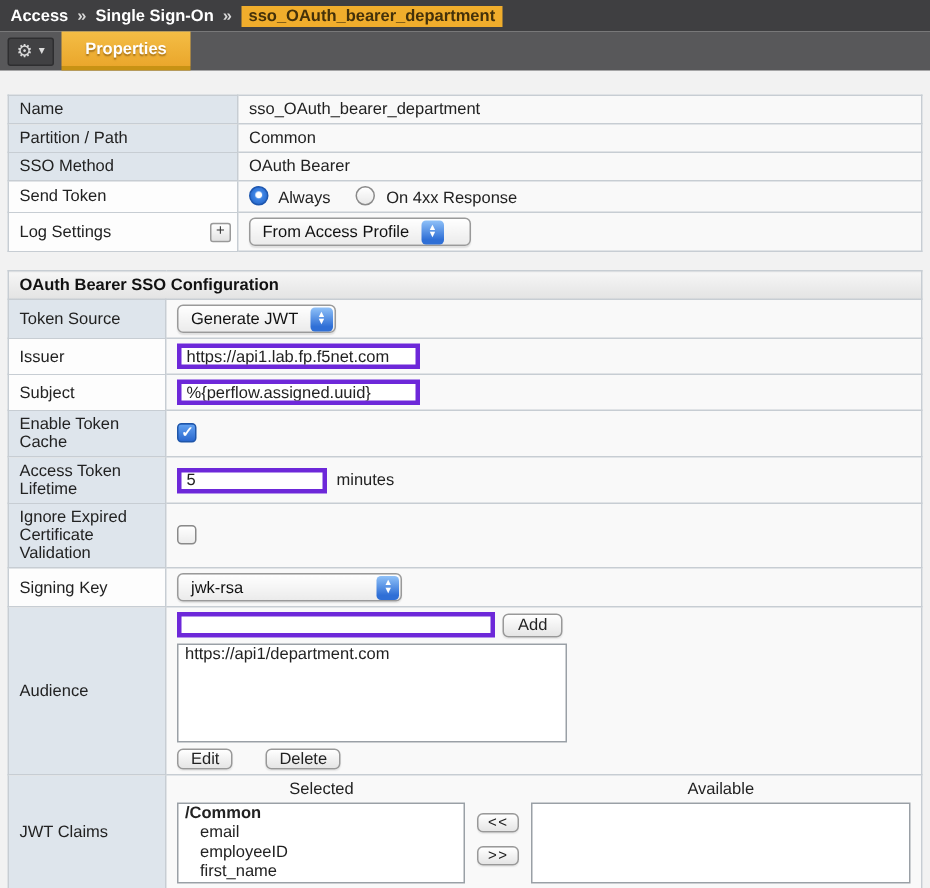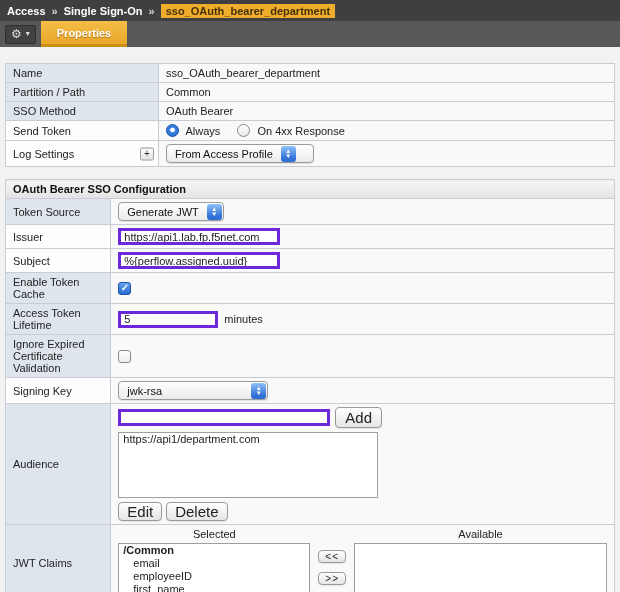--- a/index.html
+++ b/index.html
@@ -66,34 +66,34 @@
   .checkbox:checked { background:linear-gradient(#63a2f1,#2a68cf); border-color:#1f56a9; }
   .checkbox:checked::after { content:"✓"; color:#fff; font-size:10px; font-weight:bold; position:absolute; left:1.5px; top:-1px; }
 
   
   .text-input { height:17px; border:3px solid #6d28d9; background:#fff; font-size:11px; padding:0 3px;
                 font-family:"Liberation Sans", sans-serif; color:#222; }
   .w-issuer { width:162px; }
   .w-life { width:100px; }
   .w-aud { width:212px; }
   .mac-btn { display:inline-block; border:1px solid #999; border-radius:4px; background:linear-gradient(#ffffff,#e5e5e5);
-             font-size:15px; padding:1px 9px; color:#222; font-family:"Liberation Sans", sans-serif; cursor:pointer;
+             font-size:11px; padding:1px 9px; color:#222; font-family:"Liberation Sans", sans-serif; cursor:pointer;
              box-shadow:0 1px 1px rgba(0,0,0,.08); }
   .plus-btn { position:absolute; right:4px; top:50%; transform:translateY(-50%); width:14px; height:13px;
               border:1px solid #999; border-radius:2px; background:linear-gradient(#fff,#e2e2e2);
               font-size:10px; line-height:10px; padding:0; cursor:pointer; color:#333; }
   .listbox { background:#fff; border:1px solid #9aa0a6; overflow:auto; }
   .lb-item { padding:0 4px; line-height:13px; white-space:nowrap; cursor:default; }
   .lb-item.bold { font-weight:bold; }
   .lb-item.indent { padding-left:14px; }
 
   
   .aud-row1 { display:flex; align-items:center; gap:5px; }
   .aud-list { width:260px; height:66px; margin-top:4px; }
-  .aud-row3 { margin-top:4px; display:flex; gap:4px; }
+  .aud-row3 { margin-top:4px; display:flex; gap:22px; }
   .mac-btn.sm { padding:0 8px; }
 
   
   .claims { display:flex; align-items:flex-start; }
   .claims-col.selcol { width:192px; }
   .claims-col.availcol { width:253px; margin-left:auto; }
   .col-hdr { text-align:center; margin-bottom:3px; color:#222; }
   .claims-list { height:54px; width:100%; }
   .claims-move { display:flex; flex-direction:column; gap:9px; margin-top:22px; padding:0 8px; }
   .mac-btn.mv { padding:0 6px; font-size:10px; letter-spacing:1px; }

